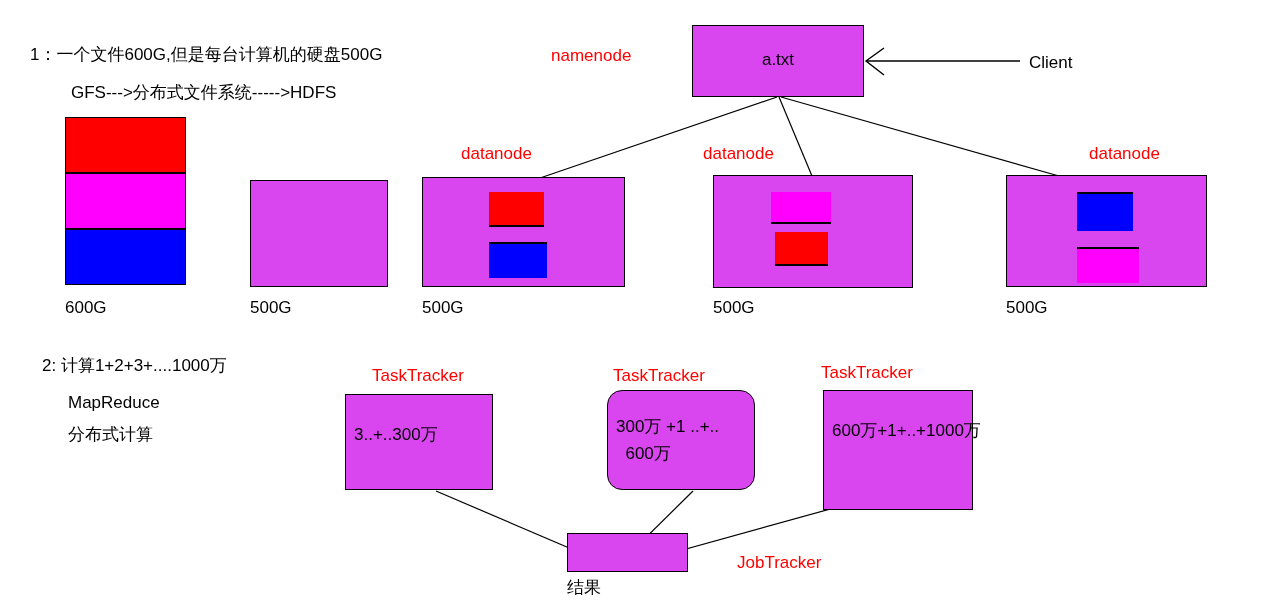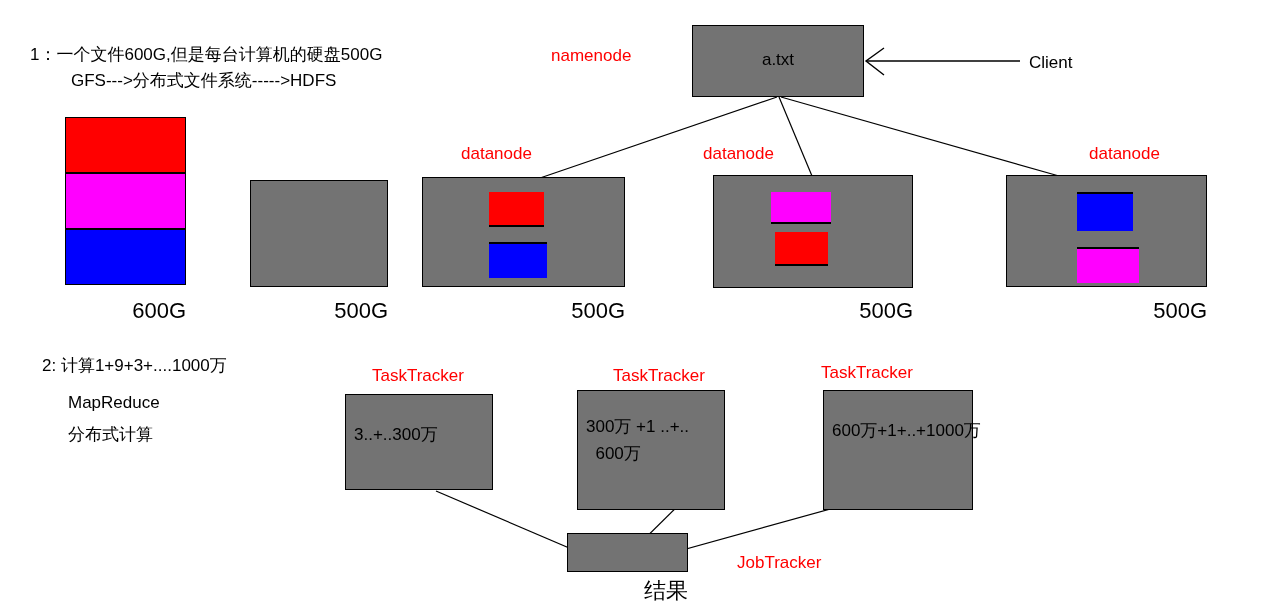--- a/index.html
+++ b/index.html
@@ -23,29 +23,29 @@
     line-height: 26px;
     white-space: pre;
   }
   .red-label {
     color: #ff0000;
     font-size: 17px;
     white-space: nowrap;
   }
   .box {
     border: 1px solid #000000;
-    background: #737373;
+    background: #d946ef;
     box-sizing: border-box;
   }
   .block { box-sizing: border-box; }
   .caption {
     color: #000000;
-    font-size: 22px;
+    font-size: 17px;
     white-space: nowrap;
-    text-align: right;
+    text-align: left;
   }
   .boxtext {
     color: #000000;
     font-size: 17px;
     line-height: 27px;
     white-space: pre;
   }
   svg.overlay {
     position: absolute;
     left: 0;
@@ -68,23 +68,23 @@
     <line x1="777" y1="97" x2="540" y2="178" stroke="#000000" stroke-width="1.2"></line>
     <line x1="779" y1="97" x2="812" y2="176" stroke="#000000" stroke-width="1.2"></line>
     <line x1="781" y1="97" x2="1059" y2="176" stroke="#000000" stroke-width="1.2"></line>
 
     <line x1="436" y1="491" x2="616" y2="568" stroke="#000000" stroke-width="1.2"></line>
     <line x1="693" y1="491" x2="614" y2="569" stroke="#000000" stroke-width="1.2"></line>
     <line x1="906" y1="488" x2="614" y2="569" stroke="#000000" stroke-width="1.2"></line>
   </svg>
 
   <div class="abs txt" style="left:30px; top:42px;">1：一个文件600G,但是每台计算机的硬盘500G</div>
-  <div class="abs txt" style="left:71px; top:68px;">GFS---&gt;分布式文件系统-----&gt;HDFS</div>
+  <div class="abs txt" style="left:71px; top:80px;">GFS---&gt;分布式文件系统-----&gt;HDFS</div>
 
-  <div class="abs txt" style="left:42px; top:353px;">2: 计算1+9+3+....1000万</div>
+  <div class="abs txt" style="left:42px; top:353px;">2: 计算1+2+3+....1000万</div>
   <div class="abs txt" style="left:68px; top:390px;">MapReduce</div>
   <div class="abs txt" style="left:68px; top:422px;">分布式计算</div>
 
   <div class="abs red-label" style="left:551px; top:46px;">namenode</div>
   <div class="abs box" style="left:692px; top:25px; width:172px; height:72px;">
     <div class="boxtext" style="text-align:center; margin-top:20px;">a.txt</div>
   </div>
   <div class="abs txt" style="left:1029px; top:50px;">Client</div>
 
   <div class="abs" style="left:65px; top:117px; width:121px; height:168px;">
@@ -117,21 +117,21 @@
     <div class="block" style="position:absolute; left:70px; top:71px; width:62px; height:36px; background:#ff00ff; border-top:2px solid #000;"></div>
   </div>
   <div class="abs caption" style="left:1006px; top:298px; width:201px;">500G</div>
 
   <div class="abs red-label" style="left:372px; top:366px;">TaskTracker</div>
   <div class="abs box" style="left:345px; top:394px; width:148px; height:96px;">
     <div class="boxtext" style="margin:26px 0 0 8px;">3..+..300万</div>
   </div>
 
   <div class="abs red-label" style="left:613px; top:366px;">TaskTracker</div>
-  <div class="abs box" style="left:577px; top:390px; width:148px; height:120px;">
+  <div class="abs box" style="left:607px; top:390px; width:148px; height:100px;border-radius:15px;">
     <div class="boxtext" style="margin:22px 0 0 8px;">300万 +1 ..+..
   600万</div>
   </div>
 
   <div class="abs red-label" style="left:821px; top:363px;">TaskTracker</div>
   <div class="abs box" style="left:823px; top:390px; width:150px; height:120px;">
     <div class="boxtext" style="margin:26px 0 0 8px; width:210px;">600万+1+..+1000万</div>
   </div>
 
   <div class="abs box" style="left:567px; top:533px; width:121px; height:39px;"></div>

